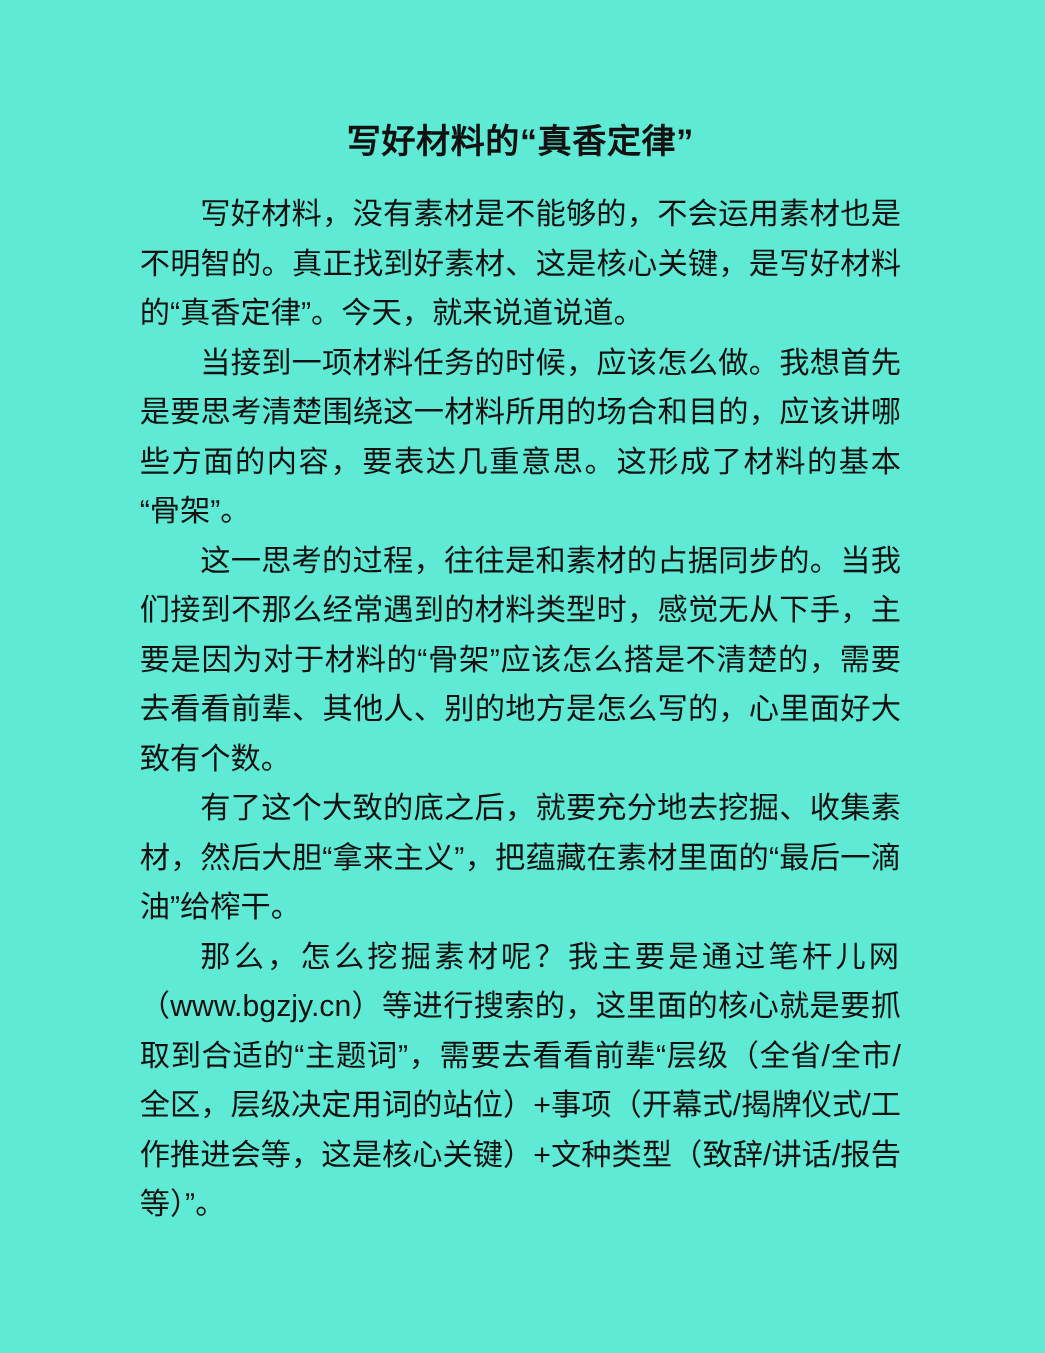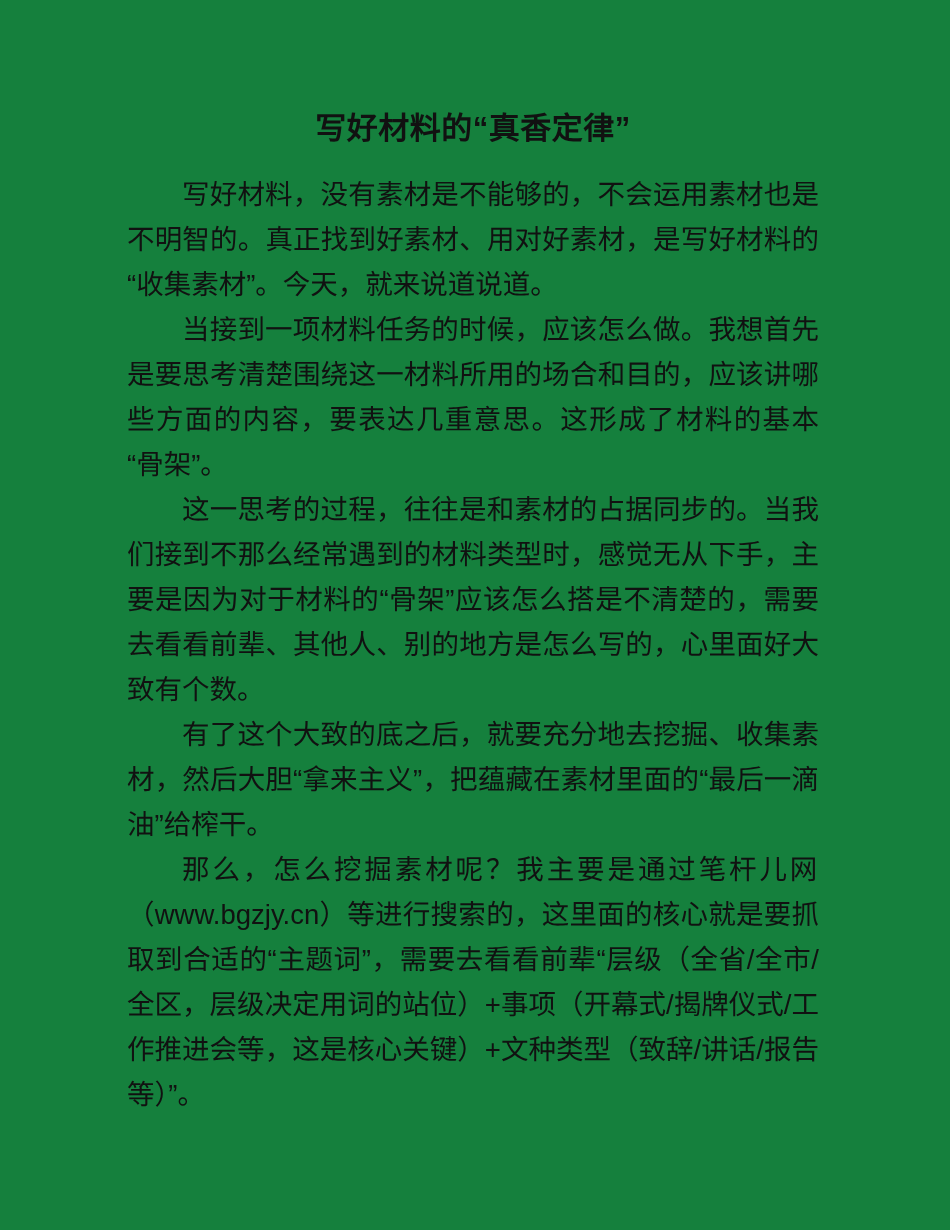--- a/index.html
+++ b/index.html
@@ -6,21 +6,21 @@
   html, body {
     margin: 0;
     padding: 0;
     background: #ffffff;
   }
 
   .page {
     position: relative;
     width: 950px;
     height: 1230px;
-    background: #15803d;
+    background: #5eead4;
     margin: 0 auto;
     overflow: hidden;
     box-sizing: border-box;
     font-family: "Liberation Sans", "DejaVu Sans", sans-serif;
     color: #000000;
   }
 
   
   .content {
     position: absolute;
@@ -66,21 +66,21 @@
 <body>
 
 <div class="page">
 
   <div class="content">
 
     <h1 class="doc-title">写好材料的“真香定律”</h1>
 
     <div class="body-block">
 
-      <p class="para">写好材料，没有素材是不能够的，不会运用素材也是不明智的。真正找到好素材、用对好素材，是写好材料的“收集素材”。今天，就来说道说道。</p>
+      <p class="para">写好材料，没有素材是不能够的，不会运用素材也是不明智的。真正找到好素材、这是核心关键，是写好材料的“真香定律”。今天，就来说道说道。</p>
 
       <p class="para">当接到一项材料任务的时候，应该怎么做。我想首先是要思考清楚围绕这一材料所用的场合和目的，应该讲哪些方面的内容，要表达几重意思。这形成了材料的基本“骨架”。</p>
 
       <p class="para">这一思考的过程，往往是和素材的占据同步的。当我们接到不那么经常遇到的材料类型时，感觉无从下手，主要是因为对于材料的“骨架”应该怎么搭是不清楚的，需要去看看前辈、其他人、别的地方是怎么写的，心里面好大致有个数。</p>
 
       <p class="para">有了这个大致的底之后，就要充分地去挖掘、收集素材，然后大胆“拿来主义”，把蕴藏在素材里面的“最后一滴油”给榨干。</p>
 
       <p class="para spaced-first">那么，怎么挖掘素材呢？我主要是通过笔杆儿网（www.bgzjy.cn）等进行搜索的，这里面的核心就是要抓取到合适的“主题词”，需要去看看前辈“层级（全省/全市/全区，层级决定用词的站位）+事项（开幕式/揭牌仪式/工作推进会等，这是核心关键）+文种类型（致辞/讲话/报告等）”。</p>
 
     </div>

